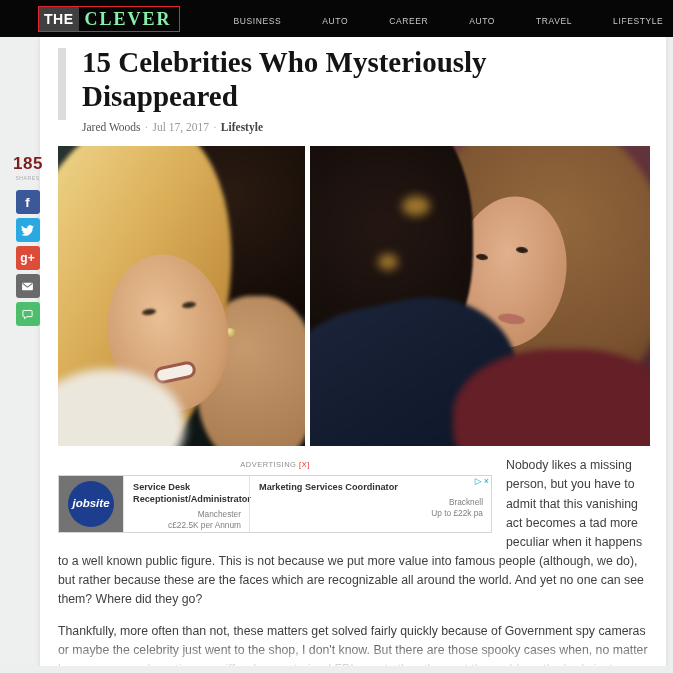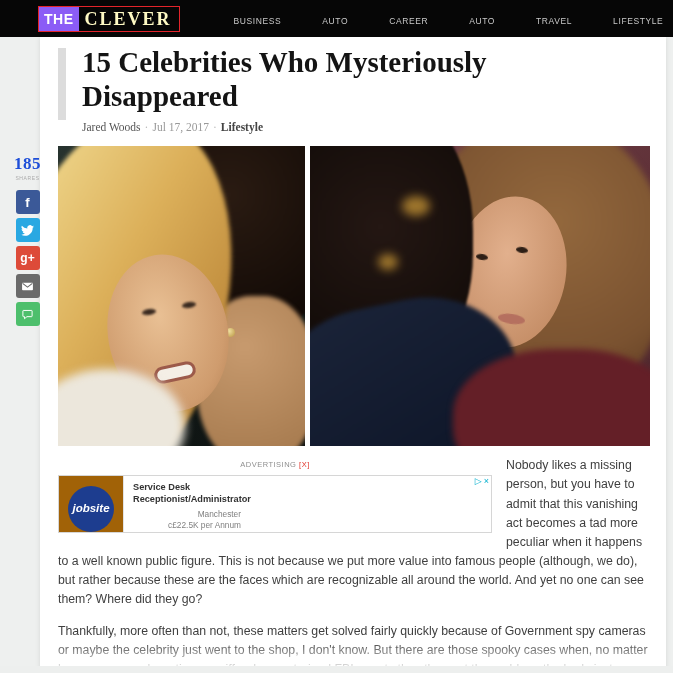--- a/index.html
+++ b/index.html
@@ -8,31 +8,31 @@
     position:relative; overflow:hidden;
     background:#eef0ef;
     font-family:"Liberation Sans", sans-serif;
   }
 
   
   .topbar { position:absolute; top:0; left:0; width:673px; height:37px;
     background:#060606; display:flex; align-items:center; z-index:10; }
   .logo { margin-left:38px; display:flex; align-items:stretch;
     border:1px solid #e3242b; cursor:pointer; }
-  .logo-the { background:#8b5cf6; color:#fff; font-weight:bold; font-size:14px;
+  .logo-the { background:#404040; color:#fff; font-weight:bold; font-size:14px;
     padding:4px 5px 3px; letter-spacing:.5px; }
-  .logo-clever { color:#fef9c3; font-family:"Liberation Serif", serif; font-weight:bold;
+  .logo-clever { color:#86efac; font-family:"Liberation Serif", serif; font-weight:bold;
     font-size:18px; letter-spacing:2px; padding:2px 7px 1px 6px; }
   .nav { margin-left:29px; display:flex; gap:16px; list-style:none; }
   .nav a { color:#c9c9c9; font-size:8.5px; letter-spacing:.6px; text-decoration:none;margin-left:25px; }
 
   
   .share-rail { position:absolute; left:13px; top:154px; width:29px; text-align:center; z-index:6; }
-  .share-count { font-family:Liberation Serif, serif; font-weight:bold;
-    font-size:17px; color:#1d4ed8; letter-spacing:.5px; }
+  .share-count { font-family:Liberation Sans, sans-serif; font-weight:bold;
+    font-size:17px; color:#7f1d1d; letter-spacing:.5px; }
   .share-word { font-size:5px; color:#ababab; letter-spacing:.6px; margin-top:1px; }
   .share-btns { margin-top:9px; display:flex; flex-direction:column; gap:4px; align-items:center; }
   .sbtn { width:24px; height:24px; border-radius:3px; color:#fff;
     display:flex; align-items:center; justify-content:center; cursor:pointer; }
   .sbtn svg { width:13px; height:13px; display:block; }
   .sbtn-fb { background:#3b5998; font-weight:bold; font-size:13px; }
   .sbtn-tw { background:#29a8e2; }
   .sbtn-gp { background:#dd4b39; font-weight:bold; font-size:12px; }
   .sbtn-em { background:#6a6a6a; }
   .sbtn-cm { background:#4dbf6c; }
@@ -103,22 +103,22 @@
   
   .article-body { margin:10px 16px 0 18px; font-size:12.3px; line-height:1.55; color:#3f3f3f; }
   .article-body p { margin:0 0 13px; }
 
   .ad-wrapper { float:left; width:434px; margin:3px 14px 18px 0; }
   .ad-head { text-align:center; font-size:7.5px; color:#8f8f8f;
     letter-spacing:.5px; margin-bottom:4px; }
   .ad-close { color:#e0352b; cursor:pointer; }
   .ad-box { position:relative; border:1px solid #d6d6d6; background:#fff;
     height:58px; display:flex; align-items:stretch; }
-  .ad-logo-cell { width:64px; display:flex; align-items:flex-end; justify-content:center;
-    background:#a16207; }
+  .ad-logo-cell { width:64px; display:flex; align-items:center; justify-content:center;
+    background:#737373; }
   .jobsite-circle { width:46px; height:46px; border-radius:50%; background:#1d3d8f;
     color:#fff; font-style:italic; font-weight:bold; font-size:11.5px;
     display:flex; align-items:center; justify-content:center; cursor:pointer; }
   .job { border-left:1px solid #e3e3e3; padding:6px 8px 4px 9px; cursor:pointer; }
   .job-1 { width:126px; } .job-2 { width:127px; } .job-3 { flex:1; }
   .job-title { font-weight:bold; font-size:9.2px; color:#333; line-height:1.28; margin-bottom:3px; }
   .job-loc, .job-sal { font-size:8.3px; color:#808080; line-height:1.35;text-align:right; }
   .adchoices { position:absolute; top:0; right:2px; display:flex; gap:2px;
     font-size:9px; color:#00aecd; line-height:10px; }
   .adchoices span { cursor:pointer; }
@@ -223,20 +223,25 @@
       </div>
       <div class="ad-box">
         <div class="ad-logo-cell">
           <div class="jobsite-circle">jobsite</div>
         </div>
         <div class="job job-1">
           <div class="job-title">Service Desk Receptionist/Administrator</div>
           <div class="job-loc">Manchester</div>
           <div class="job-sal">c£22.5K per Annum</div>
         </div>
+        <div class="job job-3">
+          <div class="job-title">Marketing Services Coordinator</div>
+          <div class="job-loc">Bracknell</div>
+          <div class="job-sal">Up to £22k pa</div>
+        </div>
         <div class="adchoices">
           <span>▷</span>
           <span>×</span>
         </div>
       </div>
     </div>
 
     <p>Nobody likes a missing person, but you have to admit that this vanishing act becomes a tad more peculiar when it happens to a well known public figure. This is not because we put more value into famous people (although, we do), but rather because these are the faces which are recognizable all around the world. And yet no one can see them? Where did they go?</p>
     <p>Thankfully, more often than not, these matters get solved fairly quickly because of Government spy cameras or maybe the celebrity just went to the shop, I don't know. But there are those spooky cases when, no matter how many search parties or sniffer dogs or trained FBI agents they throw at the problem, the body just never seems to turn up, dead or alive. In distressing cases like these, we tend to presume dead, because we've become desensitized by crime dramas and are living in a time where we need our news in 30 seconds or we lose interest and click on something else, costing the website</p>
   </div>

